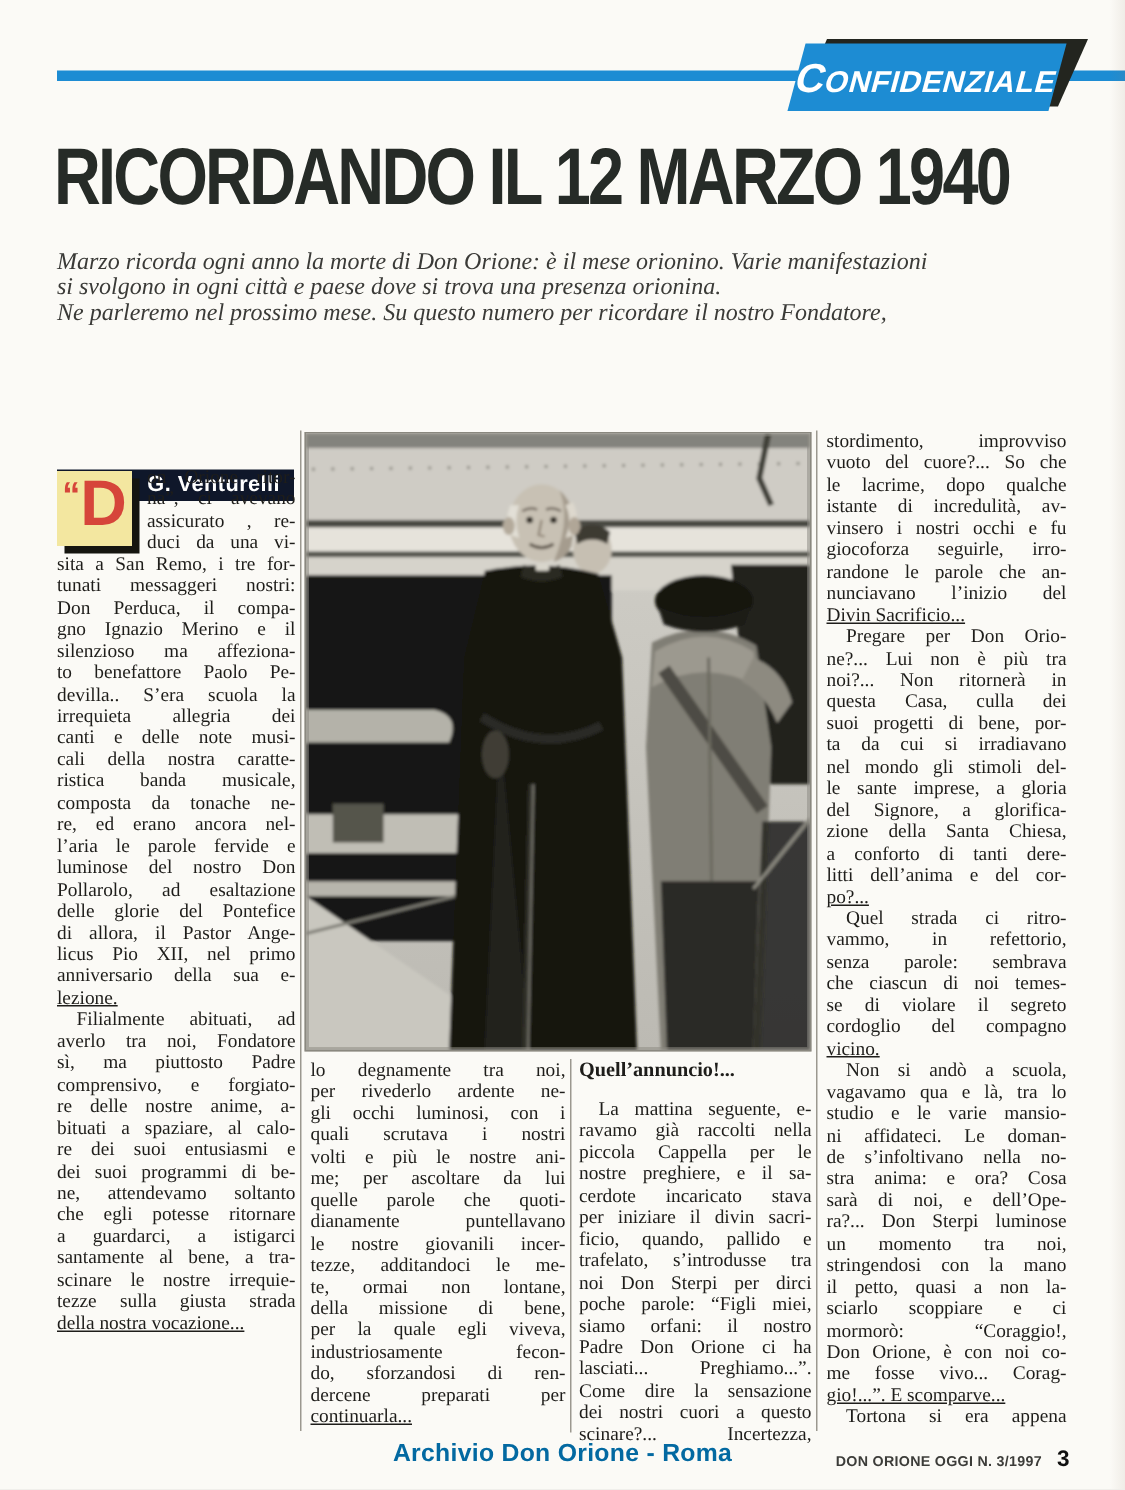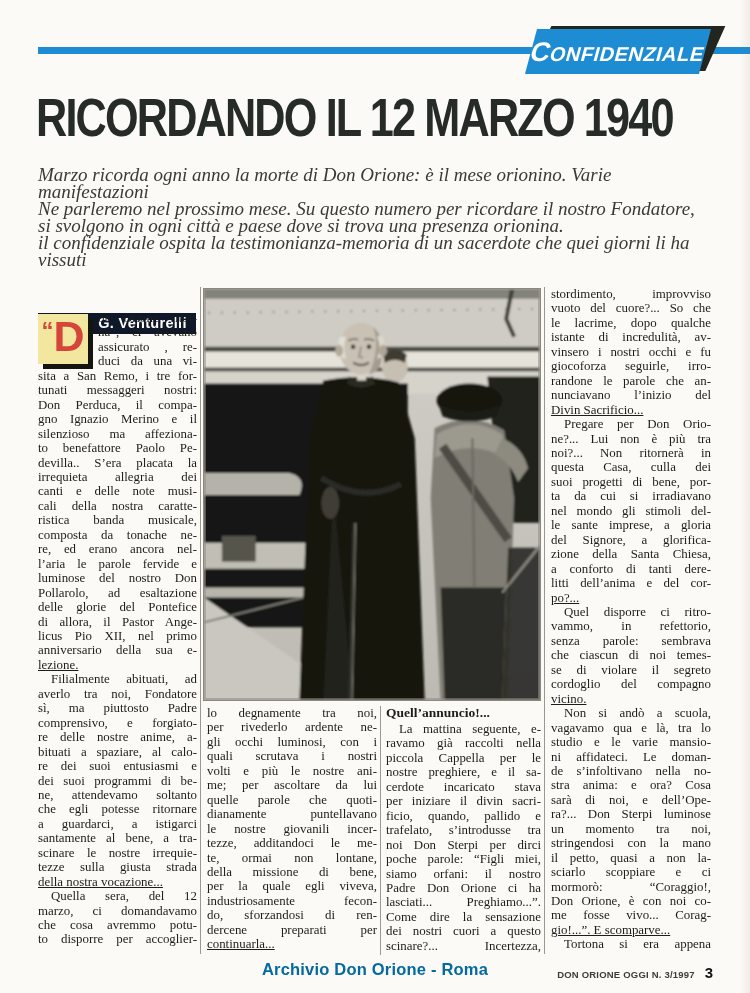--- a/index.html
+++ b/index.html
@@ -26,38 +26,38 @@
     font-weight:bold; font-size:20px; letter-spacing:0.5px; line-height:1; padding-top:1px; }
   .badge-text::first-letter { font-size:27px; }
 
   
   .headline { position:absolute; left:36px; top:86px; white-space:nowrap;
     font-family:"Liberation Sans", sans-serif; font-weight:bold; font-size:47px;
     letter-spacing:-2px; color:#262b27; transform:scale(0.92,1.14); transform-origin:left top; }
 
   
   .intro { position:absolute; left:38px; top:167px; width:660px;
-    font-style:italic; font-size:19px; line-height:16.9px; color:#3a3a37; }
+    font-style:italic; font-size:16px; line-height:16.9px; color:#3a3a37; }
 
   
   .byline { position:absolute; left:38px; top:281px; padding:2px 9px 3px;
     color:#fff; font-family:"Liberation Sans", sans-serif; font-weight:bold;
     font-size:14.5px; letter-spacing:0.3px; }
 
   
   .col { position:absolute; font-size:12.9px; line-height:14.45px; }
   .col-1 { left:38px;  top:311px; width:159px; }
   .col-2 { left:207px; top:706px; width:170px; }
   .col-3 { left:386px; top:705px; width:155px; }
   .col-4 { left:551px; top:287px; width:160px; }
   .line { text-align:justify; text-align-last:justify; }
   .line.last { text-align-last:left;text-decoration:underline; }
   .para.indent .line.first { text-indent:13px; }
   .b { font-weight:normal; }
-  .col-heading { font-weight:bold; font-size:13.5px; line-height:15px; margin-bottom:2px; }
+  .col-heading { font-weight:bold; font-size:13.5px; line-height:15px; margin-bottom:12px; }
 
   
   .dropcap { float:left; width:50px; height:50px; margin:3px 10px 4px 0;
     background:#f3e7a0; box-shadow:5px 5px 0 #15150f;
     display:flex; justify-content:center; align-items:flex-start;
     font-family:"Liberation Sans", sans-serif; font-weight:bold; color:#d6453a; }
   .dropcap .q { font-size:24px; line-height:1; margin-top:5px; }
   .dropcap .d { font-size:43px; line-height:0.95; margin-top:2px; }
 
   
@@ -91,23 +91,22 @@
     <div class="badge-shadow" style="background: rgb(35, 37, 31);"></div>
     <div class="badge-face" style="background: rgb(29, 140, 211);">
       <span class="badge-text">CONFIDENZIALE</span>
     </div>
   </div>
 
   <div class="headline">RICORDANDO IL 12 MARZO 1940</div>
 
   <div class="intro">
       <div class="intro-line">Marzo ricorda ogni anno la morte di Don Orione: è il mese orionino. Varie manifestazioni</div>
+      <div class="intro-line">si svolgono in ogni città e paese dove si trova una presenza orionina.</div>
       <div class="intro-line">Ne parleremo nel prossimo mese. Su questo numero per ricordare il nostro Fondatore,</div>
-      <div class="intro-line">si svolgono in ogni città e paese dove si trova una presenza orionina.</div>
-      <div class="intro-line">il confidenziale ospita la testimonianza-memoria di un sacerdote che quei giorni li ha vissuti</div>
     </div>
 
   <div class="byline" style="background: #0f172a; margin-top: 32px;">di Don G. Venturelli</div>
 
   <div class="vrule vrule-1"></div>
   <div class="vrule vrule-2"></div>
   <div class="vrule vrule-3"></div>
 
   <div class="photo">
     <svg viewBox="0 0 338 413" preserveAspectRatio="none">
@@ -183,21 +182,21 @@
         <div class="line first"><span>on Orione ritor-</span></div>
         <div class="line"><span>na”, ci avevano</span></div>
         <div class="line"><span>assicurato , re-</span></div>
         <div class="line"><span>duci da una vi-</span></div>
         <div class="line"><span>sita a San Remo, i tre for-</span></div>
         <div class="line"><span>tunati messaggeri nostri:</span></div>
         <div class="line"><span>Don Perduca, il compa-</span></div>
         <div class="line"><span>gno Ignazio Merino e il</span></div>
         <div class="line"><span>silenzioso ma affeziona-</span></div>
         <div class="line"><span>to benefattore Paolo Pe-</span></div>
-        <div class="line"><span>devilla.. S’era placata la</span></div>
+        <div class="line"><span>devilla.. S’era scuola la</span></div>
         <div class="line"><span>irrequieta allegria dei</span></div>
         <div class="line"><span>canti e delle note musi-</span></div>
         <div class="line"><span>cali della nostra caratte-</span></div>
         <div class="line"><span>ristica banda musicale,</span></div>
         <div class="line"><span>composta da tonache ne-</span></div>
         <div class="line"><span>re, ed erano ancora nel-</span></div>
         <div class="line"><span>l’aria le parole fervide e</span></div>
         <div class="line"><span>luminose del nostro Don</span></div>
         <div class="line"><span>Pollarolo, ad esaltazione</span></div>
         <div class="line"><span>delle glorie del Pontefice</span></div>
@@ -215,26 +214,20 @@
         <div class="line"><span>bituati a spaziare, al calo-</span></div>
         <div class="line"><span>re dei suoi entusiasmi e</span></div>
         <div class="line"><span>dei suoi programmi di be-</span></div>
         <div class="line"><span>ne, attendevamo soltanto</span></div>
         <div class="line"><span>che egli potesse ritornare</span></div>
         <div class="line"><span>a guardarci, a istigarci</span></div>
         <div class="line"><span>santamente al bene, a tra-</span></div>
         <div class="line"><span>scinare le nostre irrequie-</span></div>
         <div class="line"><span>tezze sulla giusta strada</span></div>
         <div class="line last"><span>della nostra vocazione...</span></div>
-      </div>
-      <div class="para indent">
-        <div class="line first"><span>Quella sera, del 12</span></div>
-        <div class="line"><span>marzo, ci domandavamo</span></div>
-        <div class="line"><span>che cosa avremmo potu-</span></div>
-        <div class="line"><span>to disporre per accoglier-</span></div>
       </div>
     </div>
   <div class="col col-2">
       <div class="para">
         <div class="line first"><span>lo degnamente tra noi,</span></div>
         <div class="line"><span>per rivederlo ardente ne-</span></div>
         <div class="line"><span>gli occhi luminosi, con i</span></div>
         <div class="line"><span>quali scrutava i nostri</span></div>
         <div class="line"><span>volti e più le nostre ani-</span></div>
         <div class="line"><span>me; per ascoltare da lui</span></div>
@@ -293,21 +286,21 @@
         <div class="line"><span>ta da cui si irradiavano</span></div>
         <div class="line"><span>nel mondo gli stimoli del-</span></div>
         <div class="line"><span>le sante imprese, a gloria</span></div>
         <div class="line"><span>del Signore, a glorifica-</span></div>
         <div class="line"><span>zione della Santa Chiesa,</span></div>
         <div class="line"><span>a conforto di tanti dere-</span></div>
         <div class="line"><span>litti dell’anima e del cor-</span></div>
         <div class="line last"><span>po?...</span></div>
       </div>
       <div class="para indent">
-        <div class="line first"><span>Quel disporre ci ritro-</span></div>
+        <div class="line first"><span>Quel strada ci ritro-</span></div>
         <div class="line"><span>vammo, in refettorio,</span></div>
         <div class="line"><span>senza parole: sembrava</span></div>
         <div class="line"><span>che ciascun di noi temes-</span></div>
         <div class="line"><span>se di violare il segreto</span></div>
         <div class="line"><span>cordoglio del compagno</span></div>
         <div class="line last"><span>vicino.</span></div>
       </div>
       <div class="para indent">
         <div class="line first"><span>Non si andò a scuola,</span></div>
         <div class="line"><span>vagavamo qua e là, tra lo</span></div>

